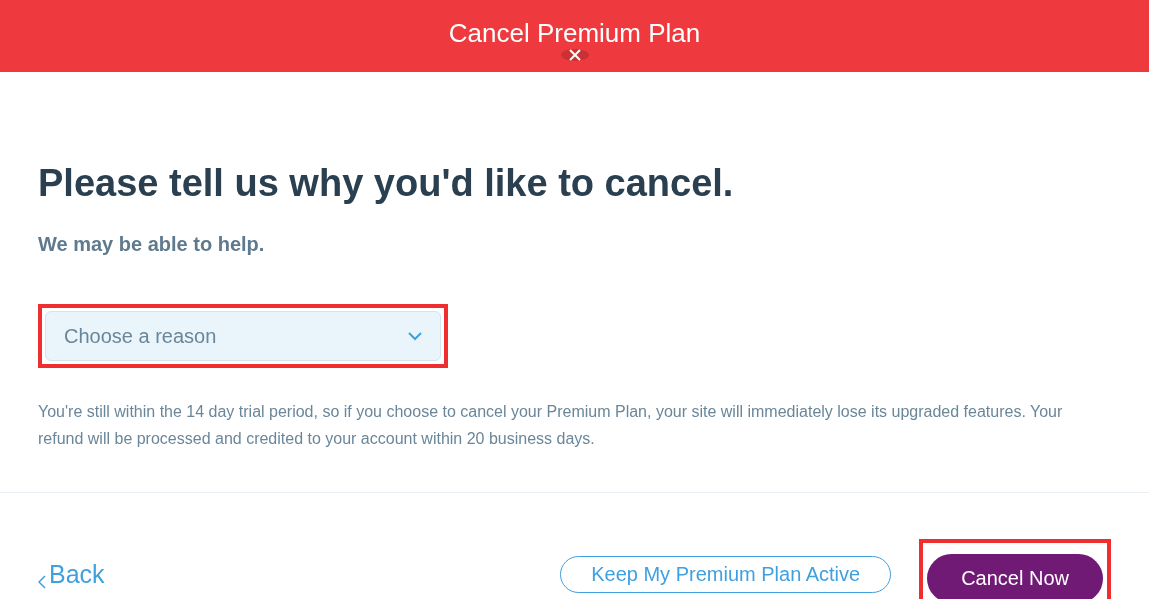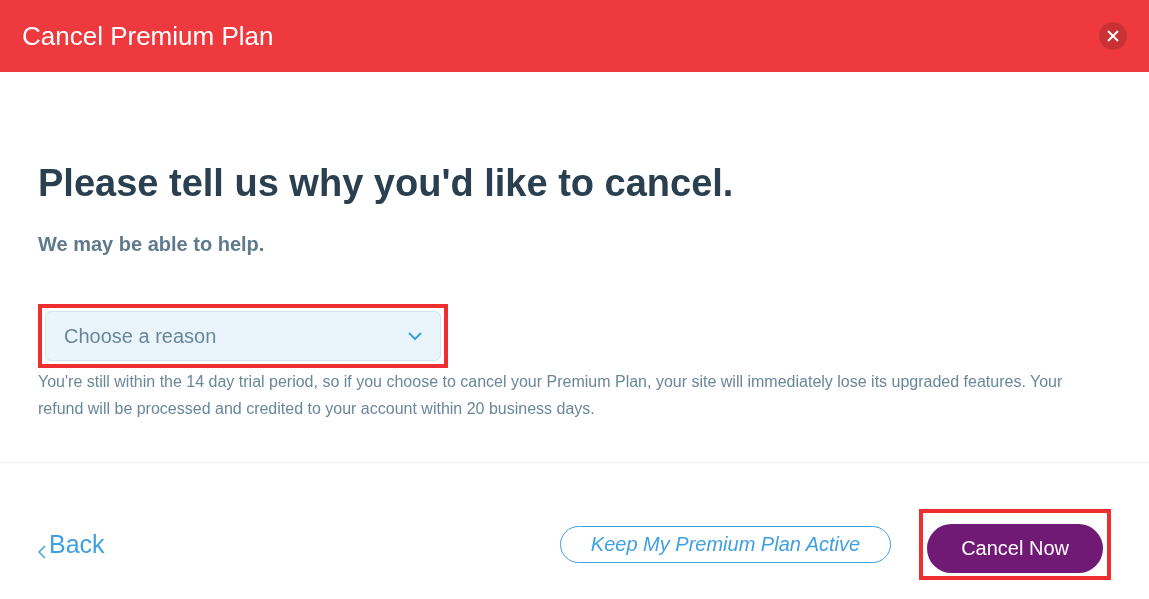--- a/index.html
+++ b/index.html
@@ -15,20 +15,21 @@
       background: #fff;
     }
     .header {
       background: #ee3a3e;
       color: #fff;
       display: flex;
       align-items: center;
       justify-content: space-between;
       padding: 18px 22px 18px 22px;
       height: 72px;
+      flex-direction: column;
     }
     .header-title {
       font-size: 26px;
       font-weight: 400;
     }
     .close-btn {
       width: 28px;
       height: 28px;
       border-radius: 50%;
       background: rgba(0,0,0,0.15);
@@ -50,20 +51,21 @@
     .subheading {
       font-size: 20px;
       color: #5f7a8e;
       font-weight: 700;
       margin-bottom: 48px;
     }
     .highlight-red {
       border: 4px solid #ef2f2f;
       display: inline-block;
       padding: 3px;
+      margin-bottom: 30px;
     }
     .select {
       width: 396px;
       height: 50px;
       border: 1px solid #cfe6ef;
       background: #e9f5fb;
       border-radius: 6px;
       display: flex;
       align-items: center;
       justify-content: space-between;
@@ -102,21 +104,20 @@
       gap: 28px;
     }
     .btn-outline {
       border: 1px solid #3fa0e0;
       color: #3fa0e0;
       background: #fff;
       border-radius: 999px;
       padding: 6px 30px;
       font-size: 20px;
       cursor: pointer;
-      font-style: italic;
     }
     .highlight-red-2 {
       border: 4px solid #ef2f2f;
       display: inline-block;
       padding: 3px 4px;
     }
     .btn-disabled {
       background: #701a75;
       color: #fff;
       border: none;

